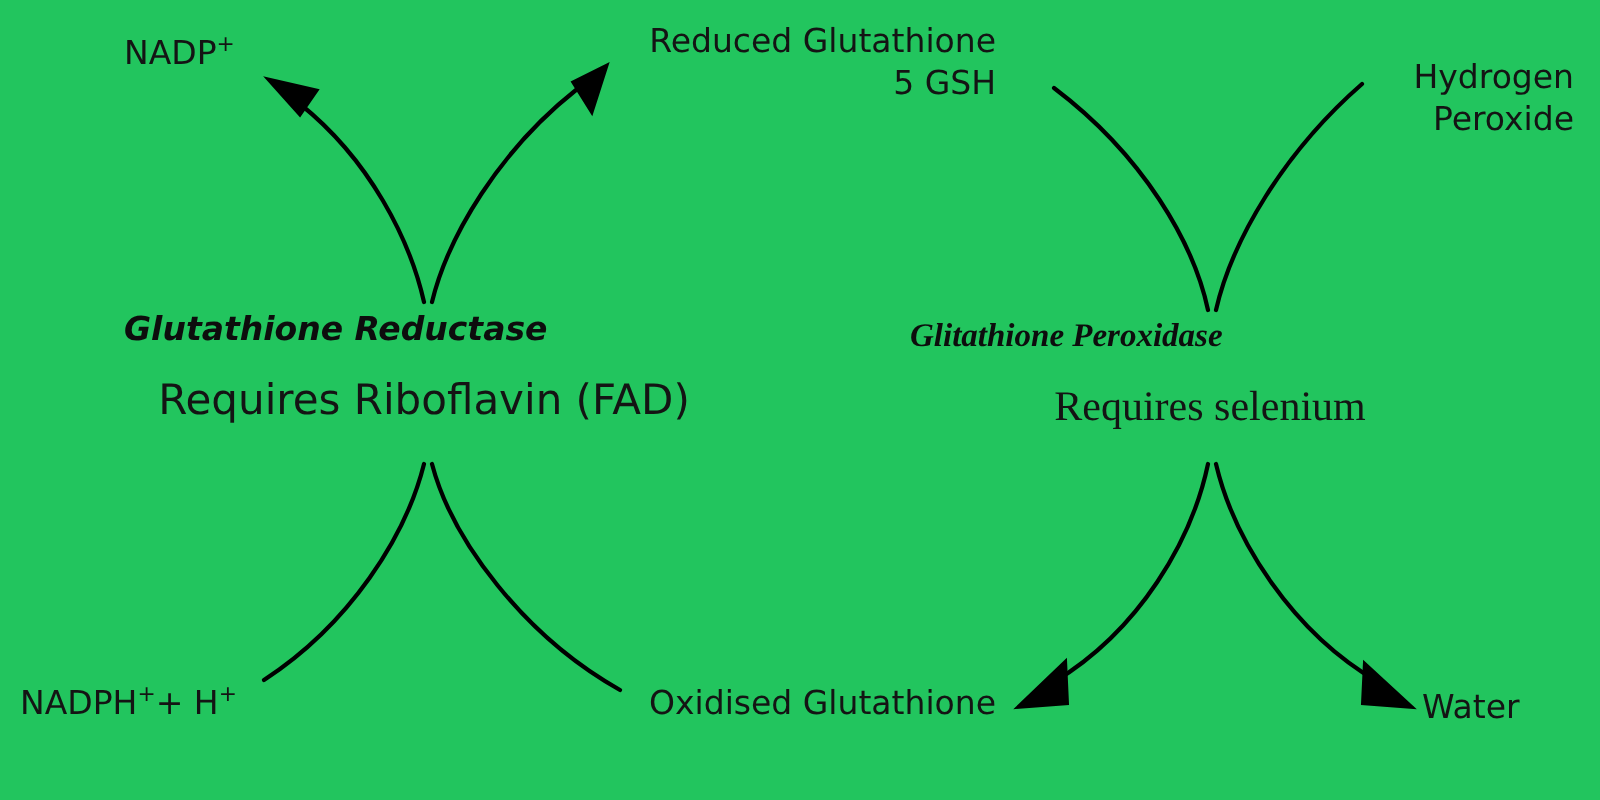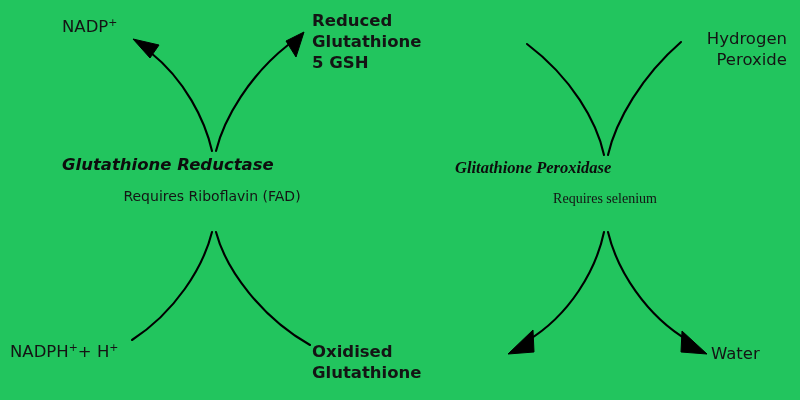--- a/index.html
+++ b/index.html
@@ -30,36 +30,36 @@
     line-height: 21px;
     color: #141414;
     white-space: nowrap;
     font-weight: 400;
   }
   .label.two-line {
     white-space: normal;
     line-height: 21px;
   }
   .label .ln { display: block; }
-  .align-center { text-align: left; font-weight: bold; }
+  .align-center { text-align: right; }
   .align-right  { text-align: right; }
   .align-left   { text-align: left; }
 
   .enzyme-name {
     position: absolute;
     font-size: 16.5px;
     font-weight: bold;
     font-style: italic;
     color: #0d0d0d;
     white-space: nowrap;
     text-align: left;
   }
   .enzyme-cofactor {
     position: absolute;
-    font-size: 14px;
+    font-size: 21px;
     font-weight: 400;
     color: #141414;
     white-space: nowrap;
     text-align: center;
   }
   sup {
     font-size: 0.66em;
     vertical-align: super;
     line-height: 0;
   }

